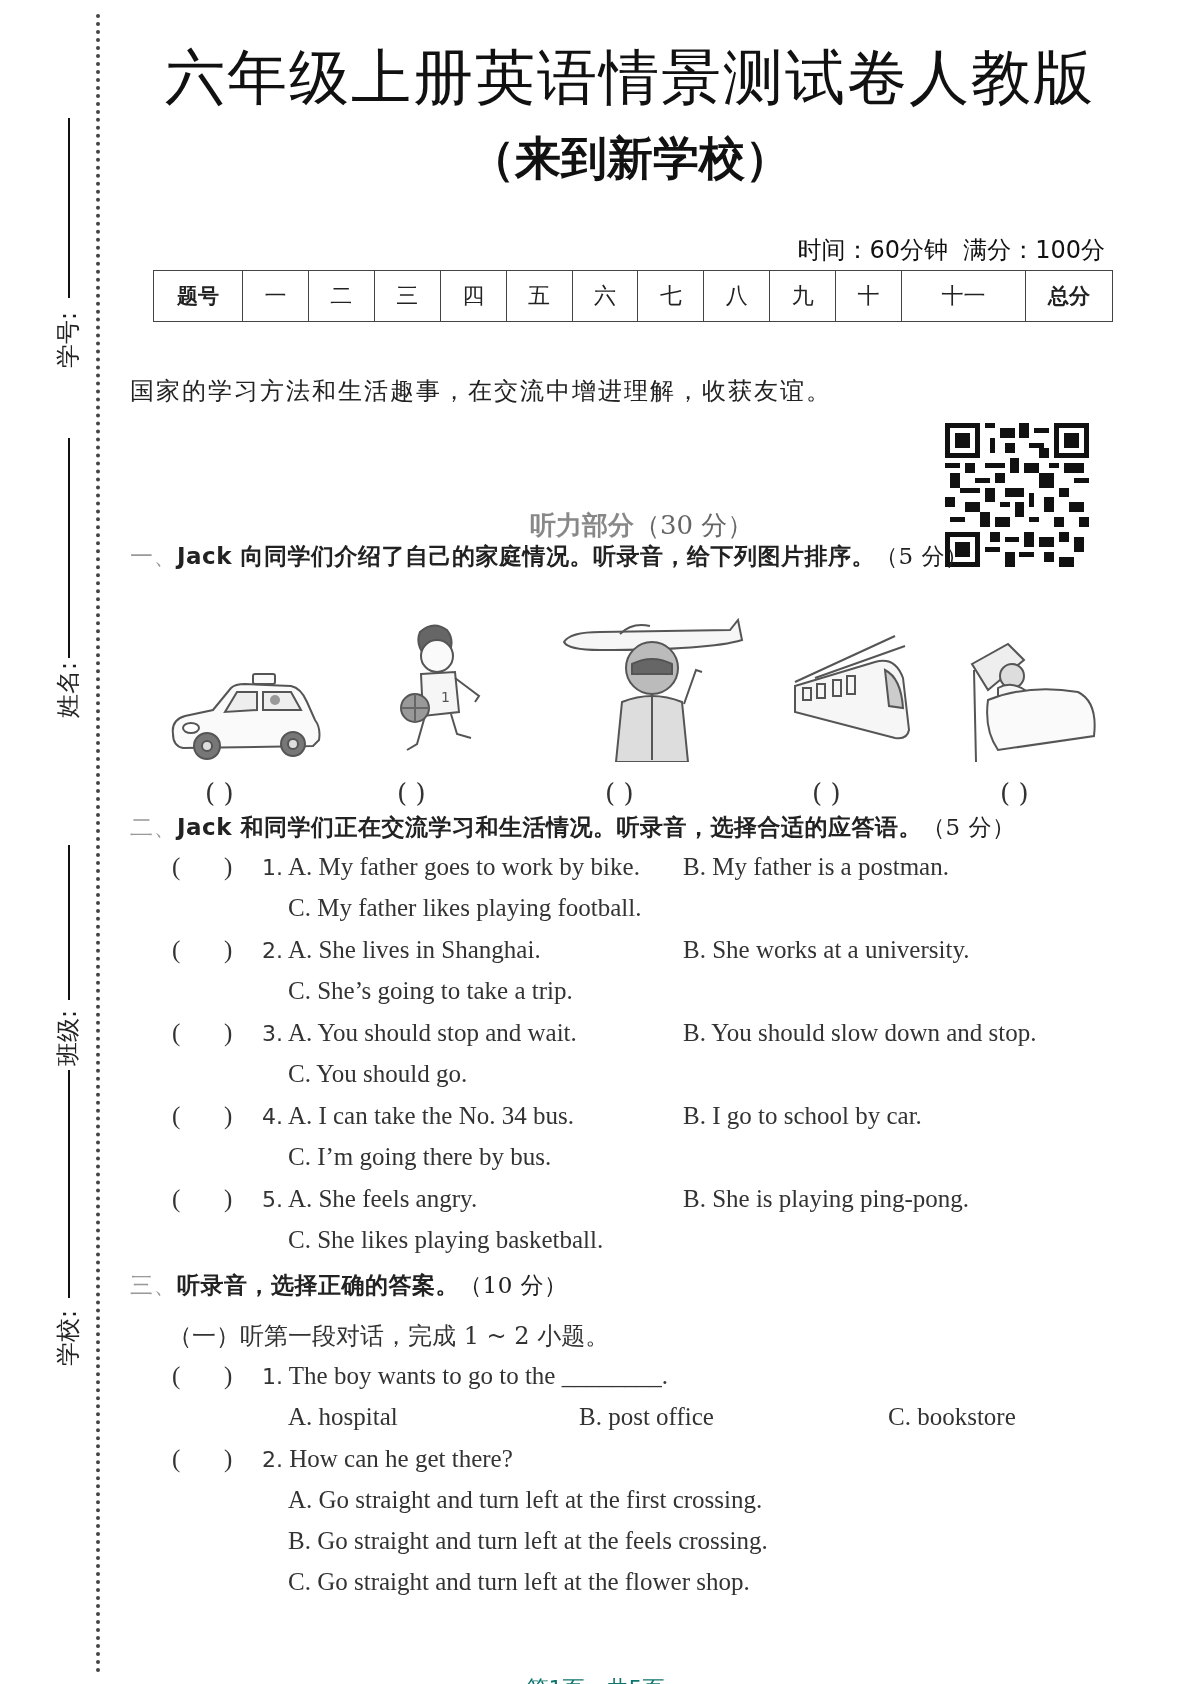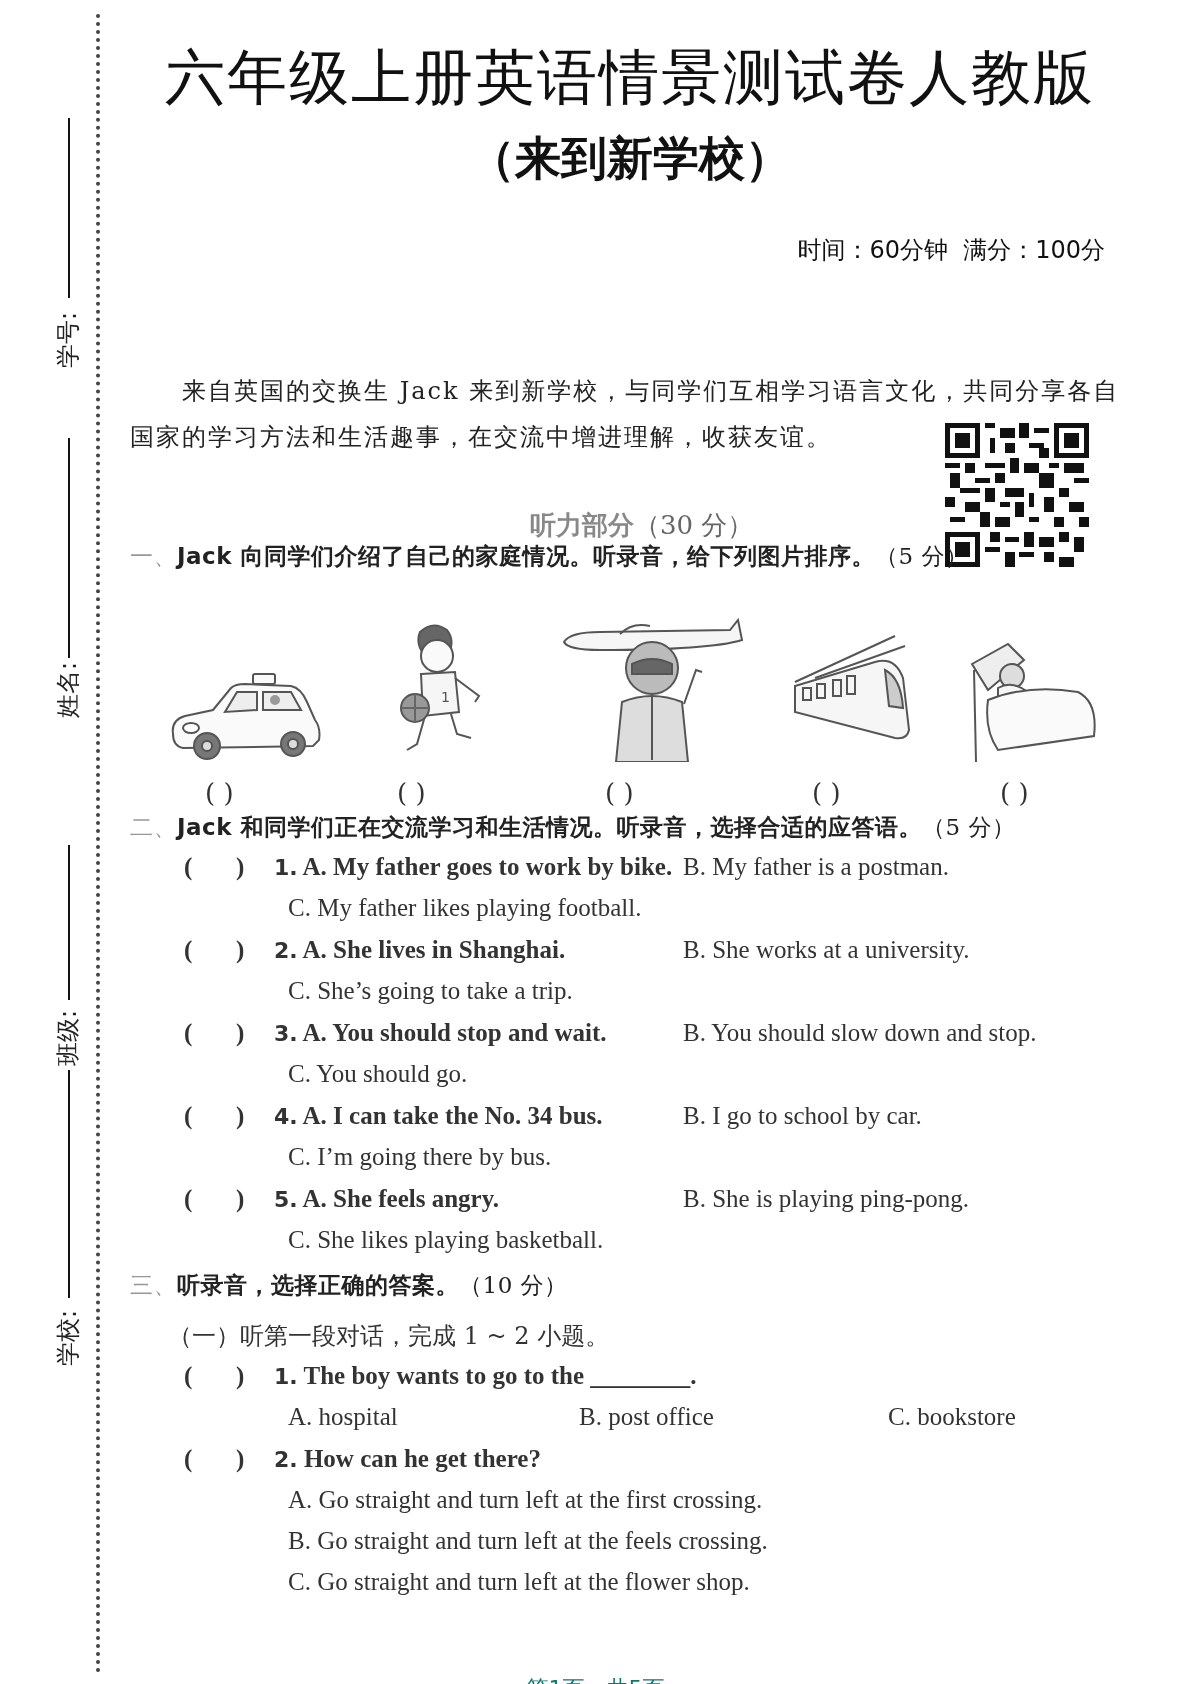--- a/index.html
+++ b/index.html
@@ -34,21 +34,21 @@
   .q-title { position: absolute; left: 130px; font-family: "DejaVu Sans", sans-serif; font-size: 23px; color: #222; font-weight: bold; letter-spacing: 0.5px; }
   .q-title .num { color: #999; font-weight: normal; }
   .q-title .pts { font-family: "DejaVu Serif", serif; font-weight: normal; }
 
   
   .pic { position: absolute; }
   .paren-row { position: absolute; top: 778px; left: 0; width: 1191px; height: 34px; font-size: 26px; color: #333; }
   .paren-row span { position: absolute; }
 
   
-  .q-row { position: absolute; left: 184px; font-family: "Liberation Serif", serif; font-size: 25px; color: #333; white-space: nowrap; font-weight: bold; }
+  .q-row { position: absolute; left: 172px; font-family: "Liberation Serif", serif; font-size: 25px; color: #333; white-space: nowrap; }
   .q-row .bracket { display: inline-block; width: 90px; }
   .q-row .n { font-family: "DejaVu Sans", sans-serif; font-size: 22px; color: #333; }
   .abs { position: absolute; font-family: "Liberation Serif", serif; font-size: 25px; color: #333; white-space: nowrap; }
 
   .sub-head { position: absolute; left: 168px; top: 1320px; font-family: "DejaVu Serif", serif; font-size: 24px; color: #333; }
   .footer { position: absolute; left: 0; width: 1191px; top: 1674px; text-align: center; font-family: "DejaVu Sans", sans-serif; font-size: 22px; color: #0f766e; }
 </style>
 </head>
 <body>
 
@@ -75,25 +75,39 @@
     <div class="lbl" style="top:260px;">学校:</div>
   </div>
 </div>
 
 <h1 class="title">六年级上册英语情景测试卷人教版</h1>
 <h2 class="subtitle">（来到新学校）</h2>
 <div class="meta">时间：60分钟  满分：100分</div>
 
 <table class="score-table">
   <tbody>
+      <tr>
+    <td class="head">题号</td>
+    <td>一</td>
+    <td>二</td>
+    <td>三</td>
+    <td>四</td>
+    <td>五</td>
+    <td>六</td>
+    <td>七</td>
+    <td>八</td>
+    <td>九</td>
+    <td>十</td>
+    <td>十一</td>
+    <td class="total">总分</td>
+  </tr>
 </tbody>
   </table>
 
 <div class="intro">
-  <span class="l1">来自英国的交换生 Jack 来到新学校，与同学们互相学习语言文化，共同分享各自</span>
   <span>国家的学习方法和生活趣事，在交流中增进理解，收获友谊。</span>
 </div>
 
 <svg class="qr" viewBox="0 0 29 29" shape-rendering="crispEdges">
   <rect width="29" height="29" fill="#fff"></rect>
   <g fill="#111">
     <rect x="0" y="0" width="7" height="7"></rect>
       <rect x="1" y="1" width="5" height="5" fill="#fff"></rect>
       <rect x="2" y="2" width="3" height="3"></rect>
     <rect x="22" y="0" width="7" height="7"></rect>

